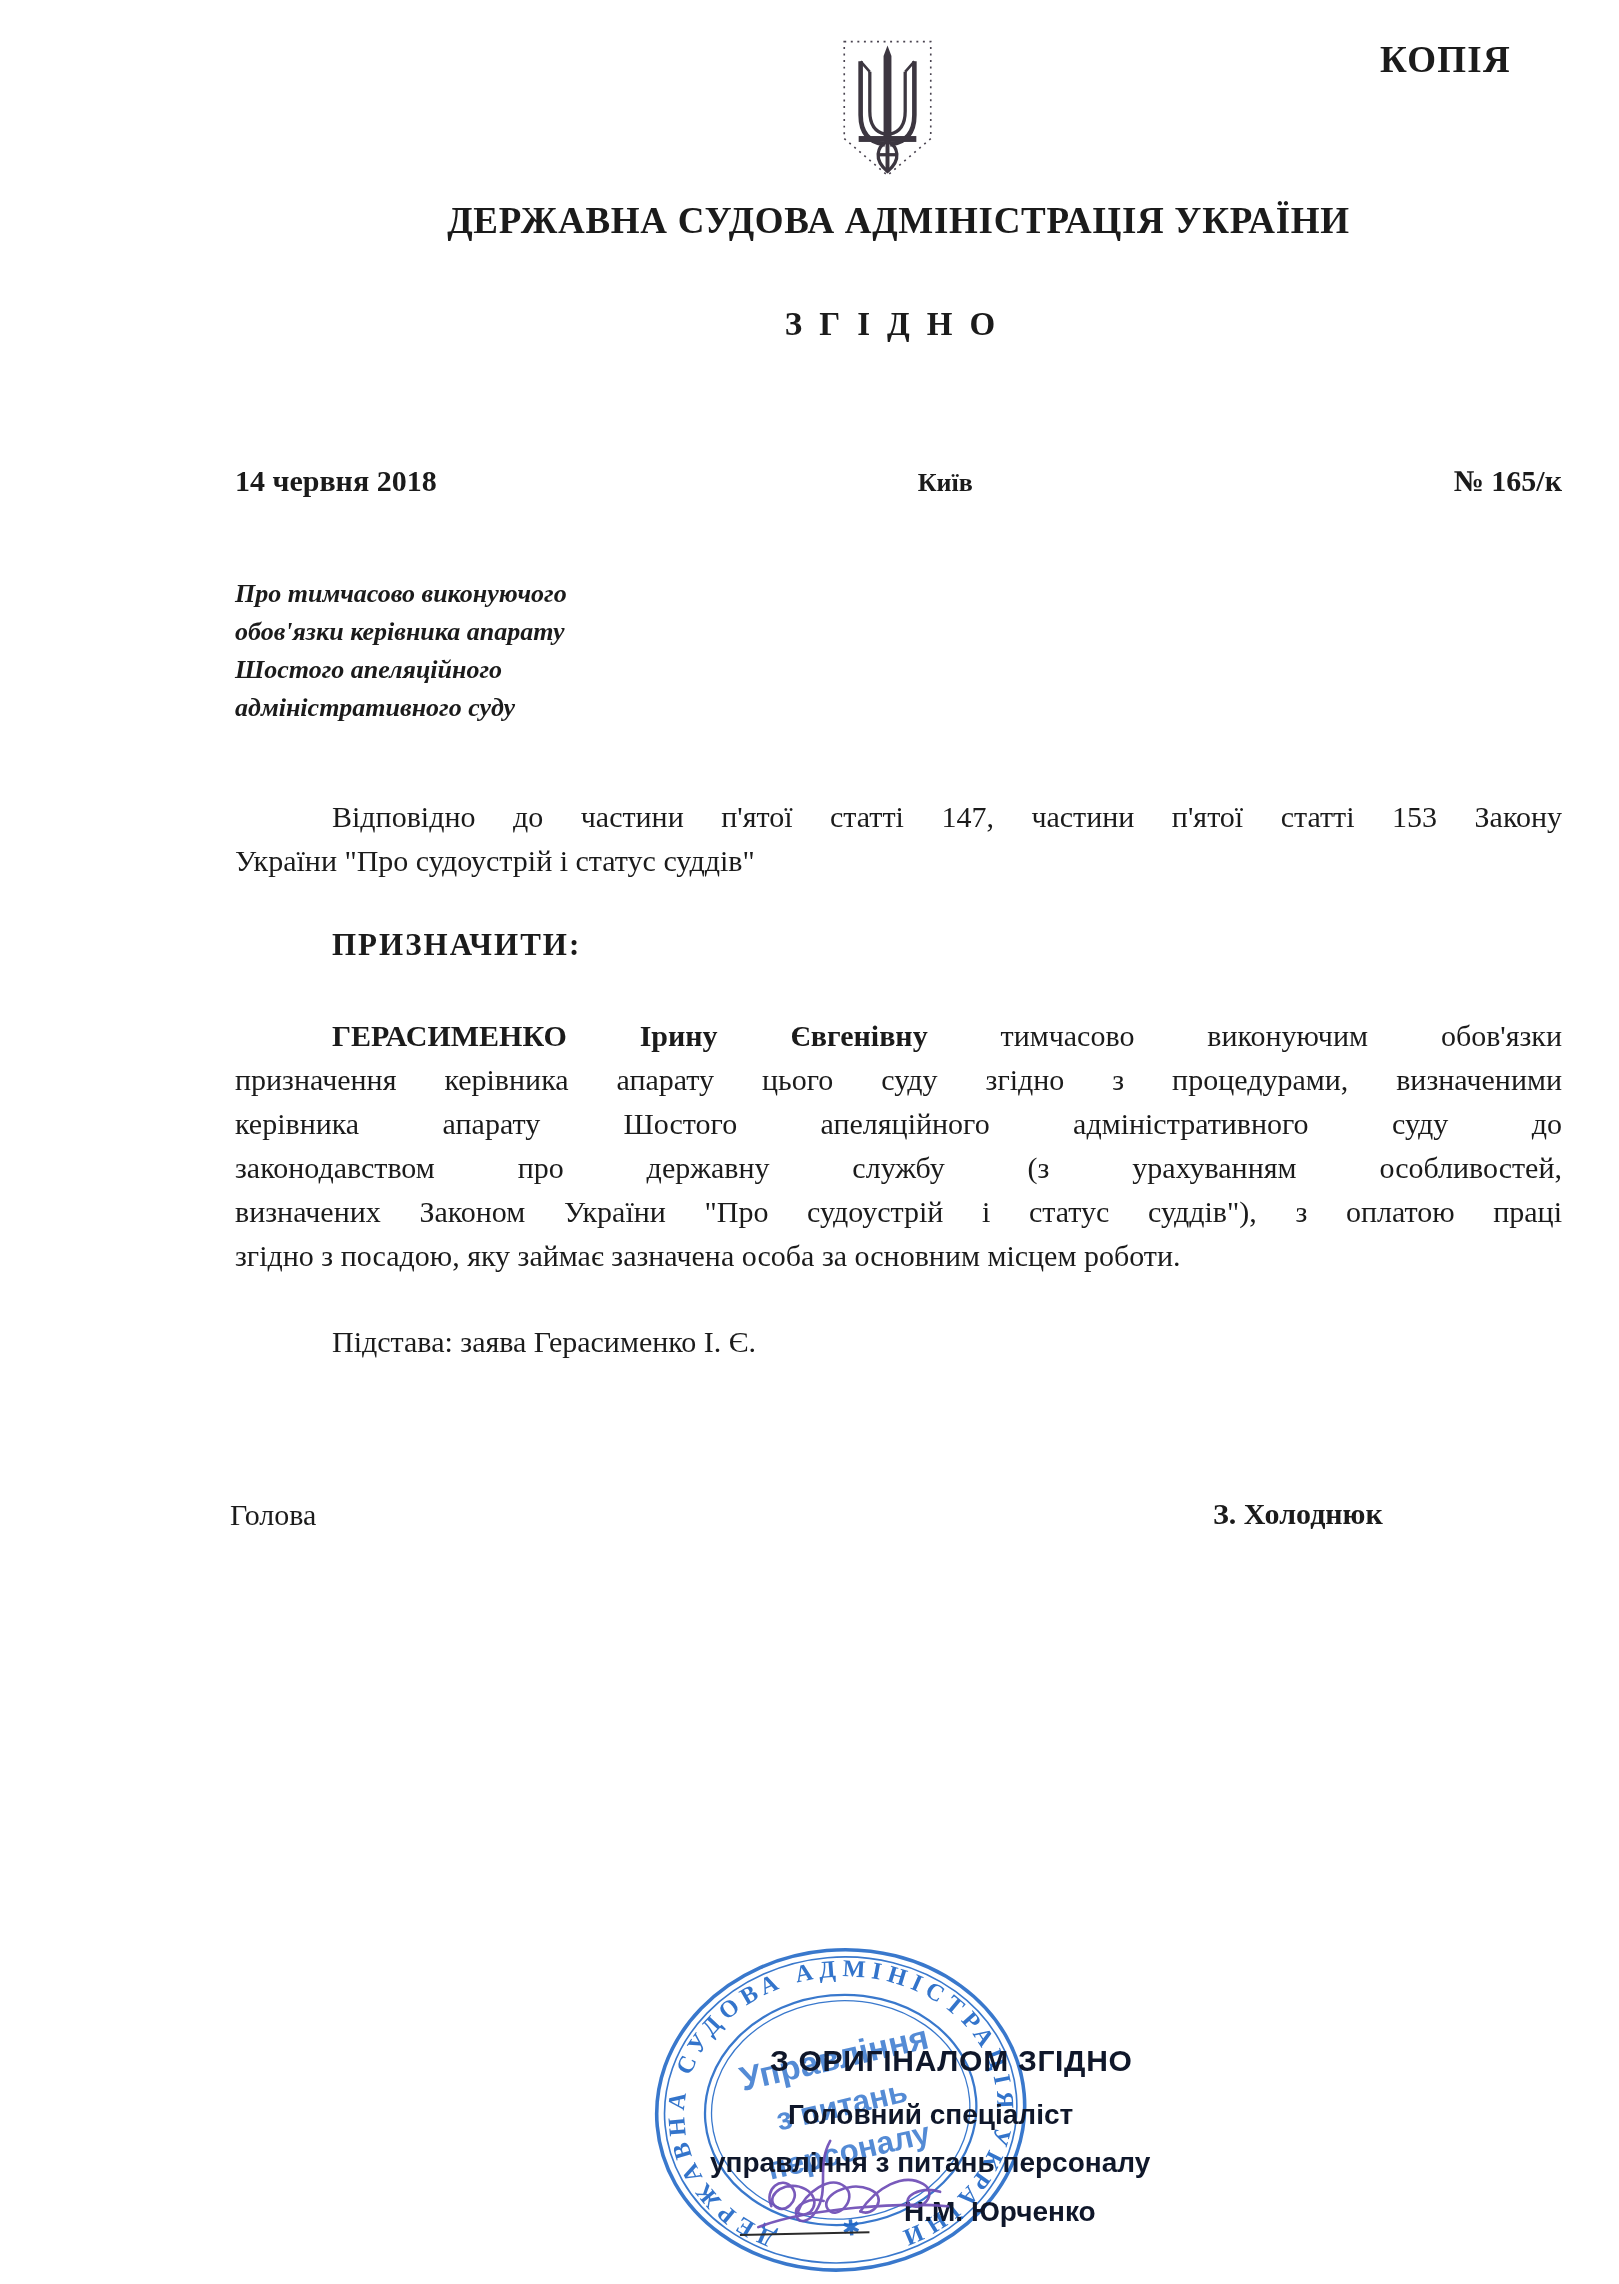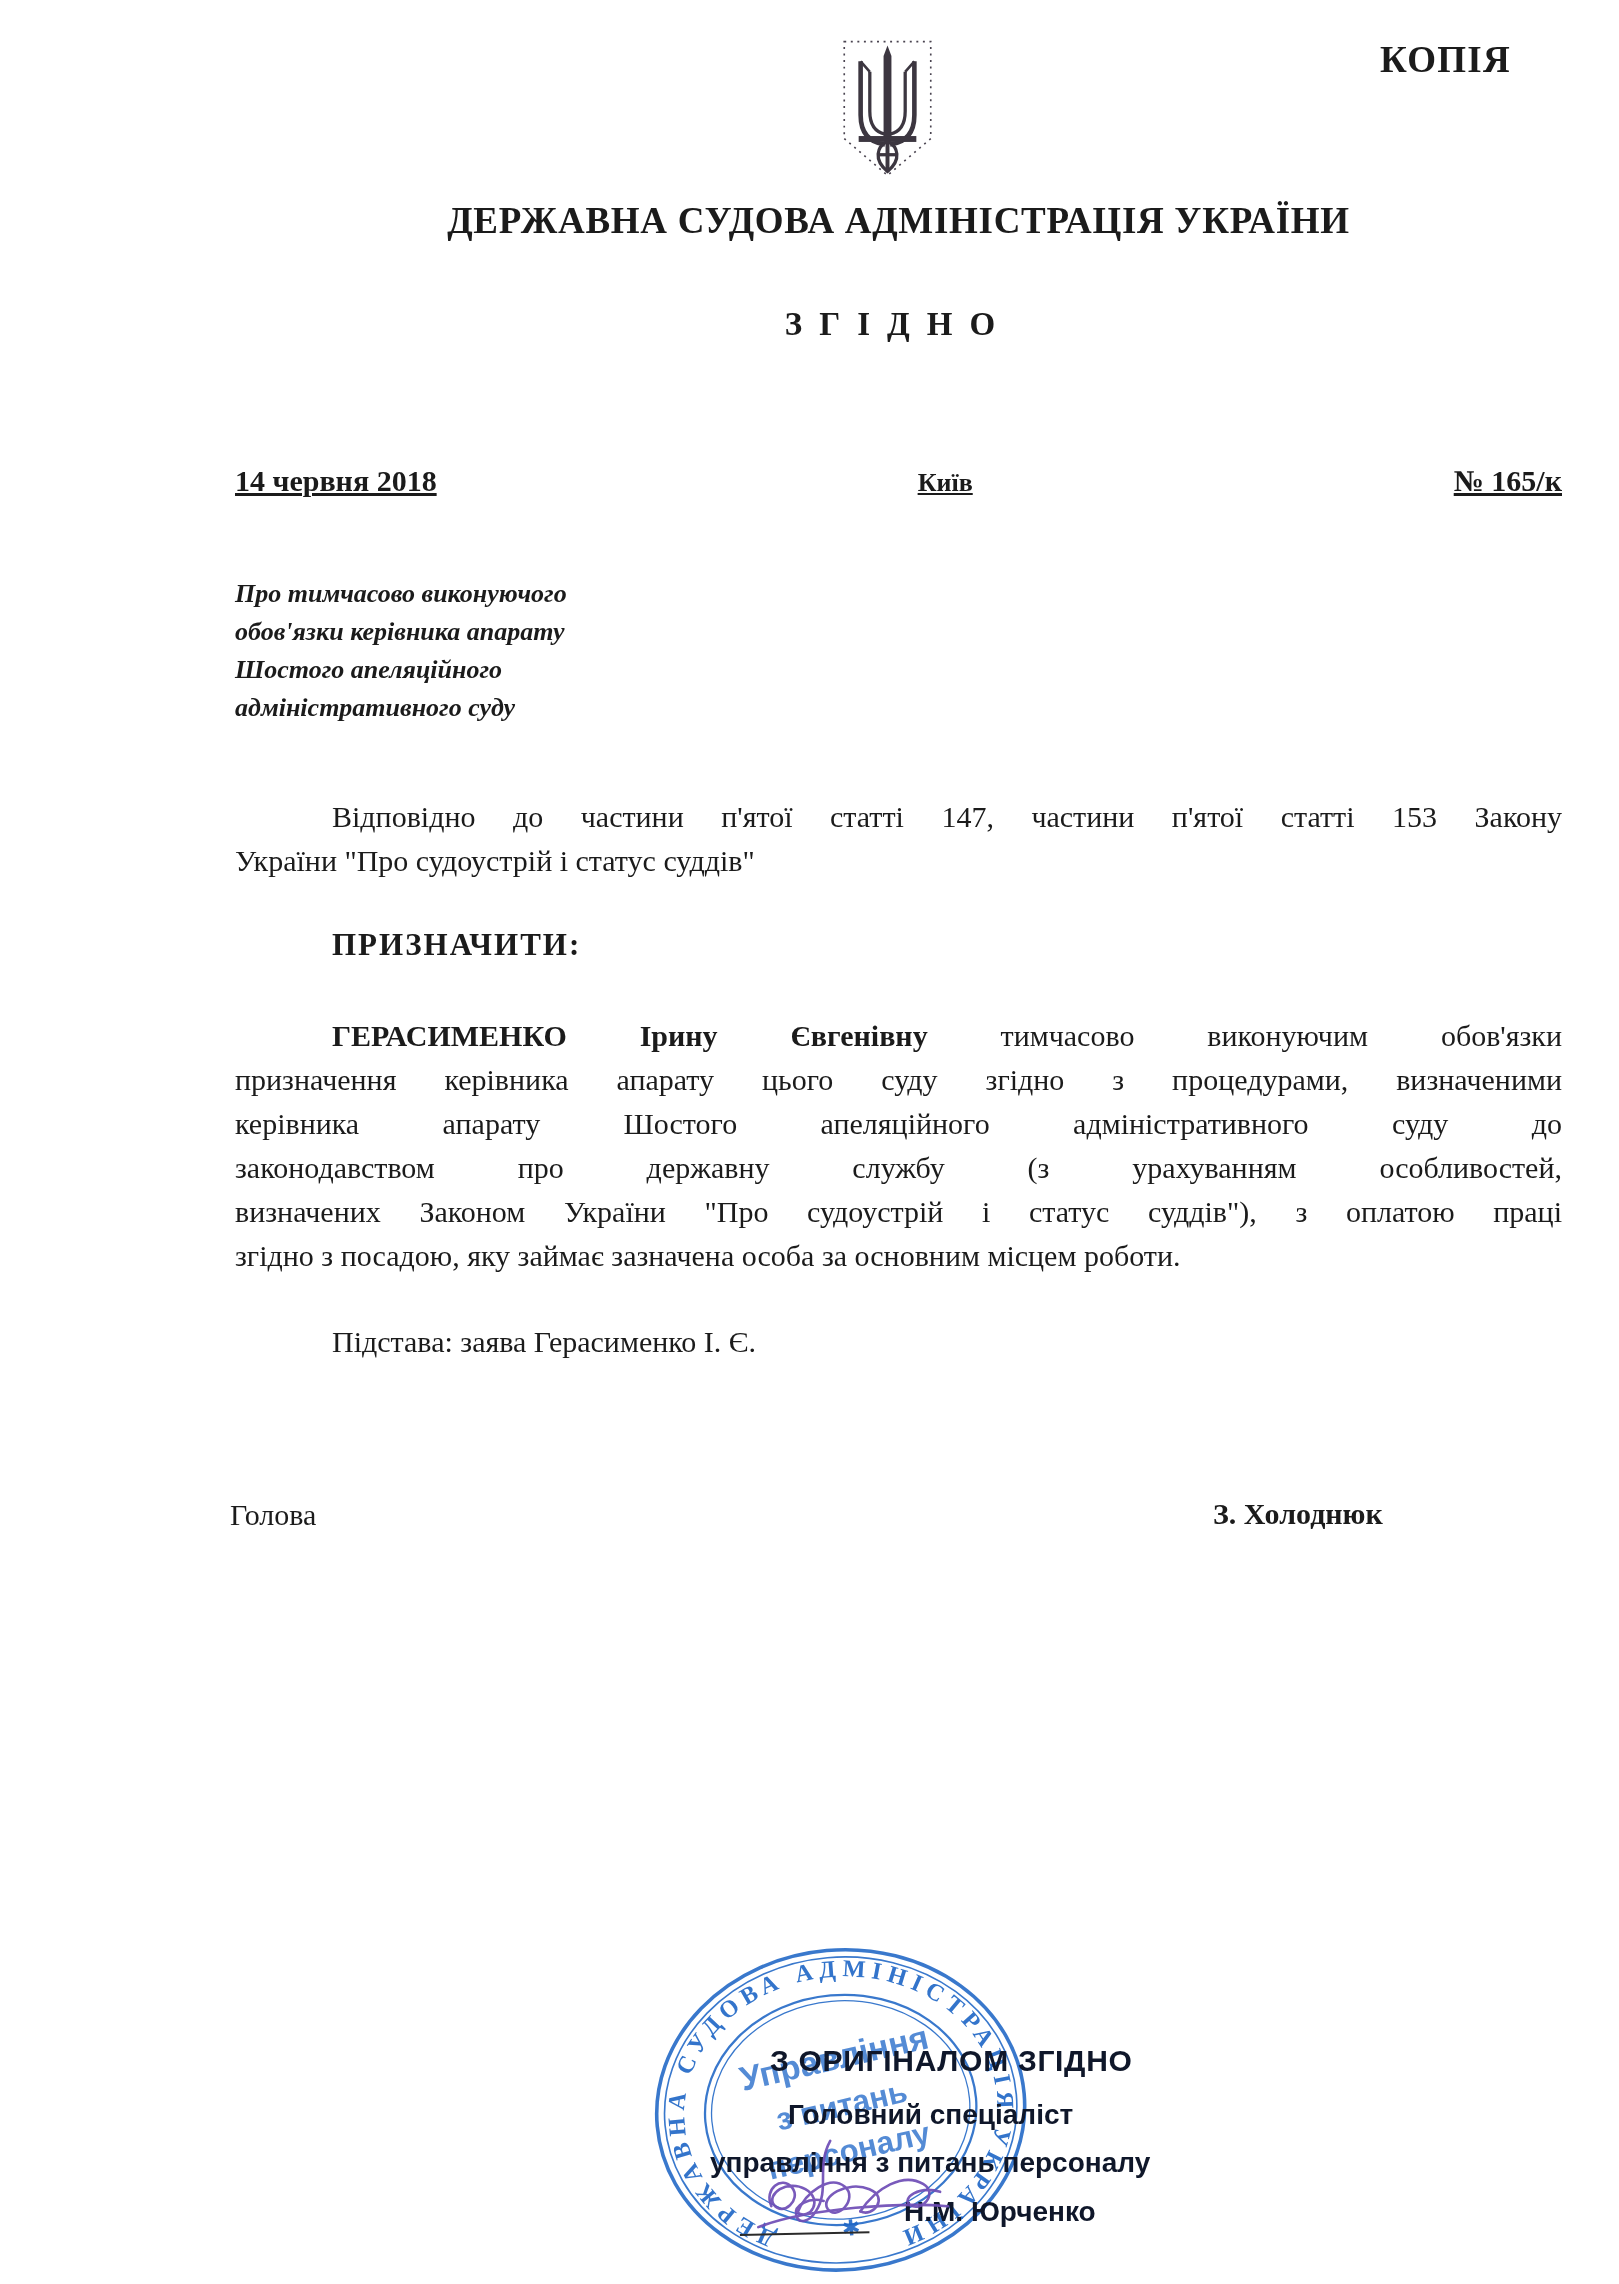--- a/index.html
+++ b/index.html
@@ -24,21 +24,21 @@
     white-space:nowrap;
   }
   .doc-type{
     left:235px;top:306px;width:1327px;
     text-align:center;
     font-size:33px;font-weight:bold;letter-spacing:17px;
     white-space:nowrap;
   }
   .date-row{
     left:235px;top:464px;width:1327px;
-    display:flex;justify-content:space-between;align-items:baseline;text-decoration:underline;
+    display:flex;justify-content:space-between;align-items:baseline;
   }
   .date-cell{font-size:30px;font-weight:bold;white-space:nowrap;}
   .place-cell{font-size:26px;font-weight:bold;white-space:nowrap;}
   
   .subject{
     left:235px;top:575px;width:588px;
     font-size:26px;font-weight:bold;font-style:italic;
     line-height:38px;
   }
   

